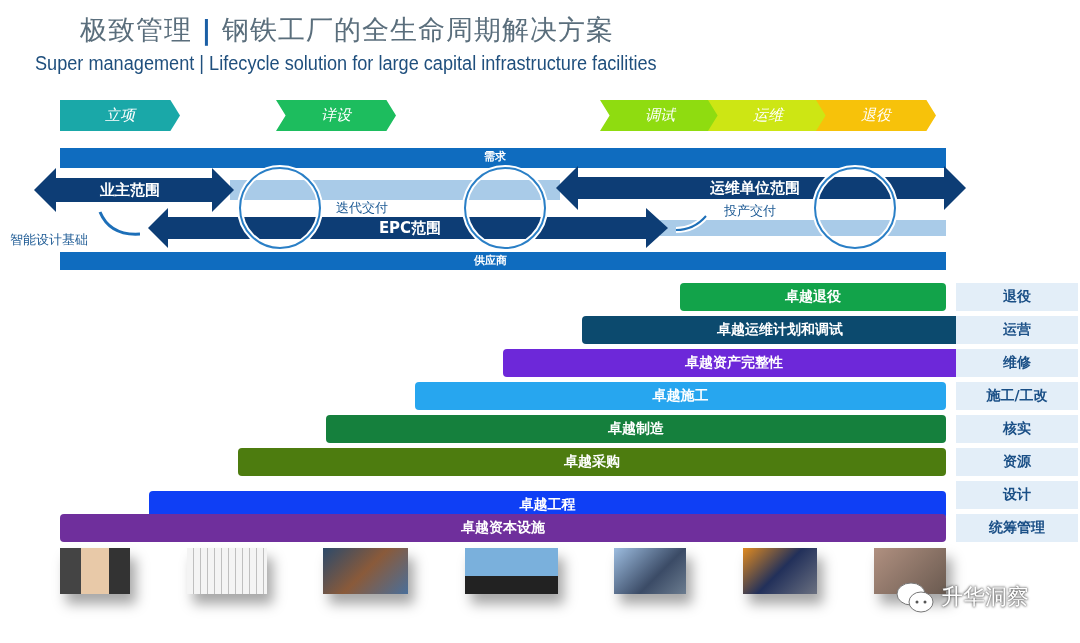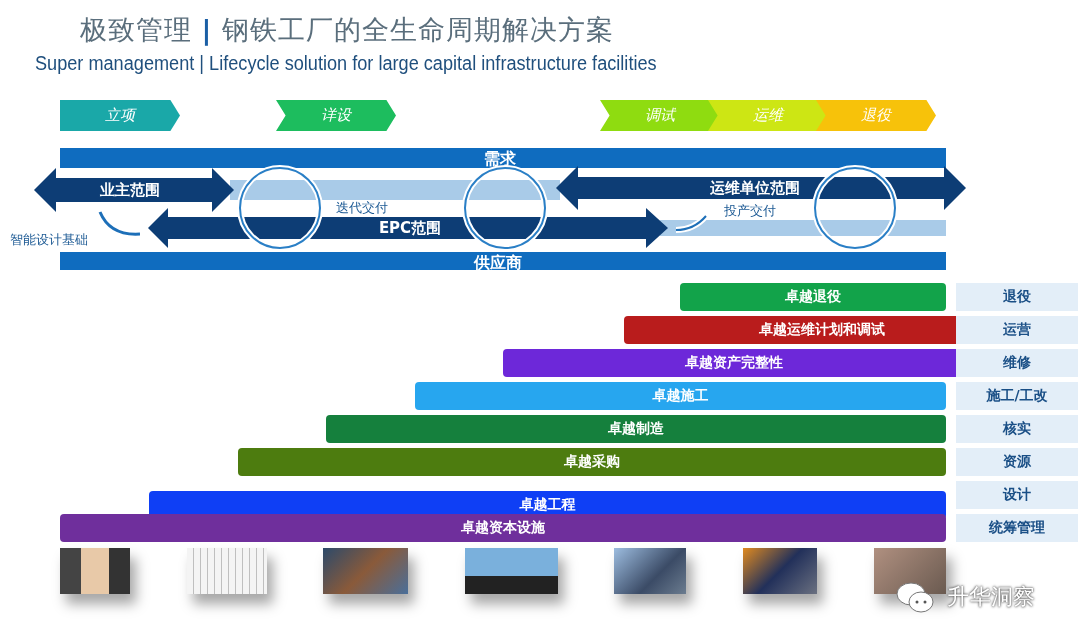--- a/index.html
+++ b/index.html
@@ -16,30 +16,30 @@
            justify-content: center; color: #fff; font-style: italic; font-size: 15px;
            clip-path: polygon(0 0, 92% 0, 100% 50%, 92% 100%, 0 100%, 8% 50%); }
   .phase.first { clip-path: polygon(0 0, 92% 0, 100% 50%, 92% 100%, 0 100%); }
 
   
   .band { position: absolute; background: #0f6cbf; }
   .lband { position: absolute; background: #a9cbe8; }
   .arrowbar { position: absolute; background: #0d3d75; color: #fff; font-weight: bold; font-size: 15px;
               display: flex; align-items: center; justify-content: center; }
   .small-label { position: absolute; font-size: 13px; color: #1d5a94; }
-  .band-text { position: absolute; color: #fff; font-weight: bold; font-size: 16px; }
+  .band-text { position: absolute; color: #fff; font-weight: bold; font-size: 11px; }
 
   
   .tier { position: absolute; height: 28px; border-radius: 4px; color: #fff; font-weight: bold;
           font-size: 14px; display: flex; align-items: center; justify-content: center; }
   .rlabel { position: absolute; left: 956px; width: 122px; height: 28px; background: #e3eef8;
             color: #1a4f86; font-weight: bold; font-size: 14px; display: flex; align-items: center; justify-content: center; }
 
   .photo { position: absolute; top: 548px; height: 46px; box-shadow: 6px 10px 12px rgba(0,0,0,0.35); }
-  .wm { position: absolute; left: 895px; top: 580px; display: flex; align-items: center; gap: 12px;
+  .wm { position: absolute; left: 895px; top: 580px; display: flex; align-items: center; gap: 6px;
         color: #ffffff; font-size: 22px; text-shadow: 0 0 2px #555, 0 0 3px #555; }
 </style>
 </head>
 <body>
 
 <div class="title">
   <span>极致管理</span>
   <span class="bar">|</span>
   <span>钢铁工厂的全生命周期解决方案</span>
 </div>
@@ -93,21 +93,21 @@
 <svg style="position:absolute;left:672px;top:208px" width="44" height="26">
   <path d="M4,22 Q22,22 34,8" fill="none" stroke="#ffffff" stroke-width="6"></path>
   <path d="M4,22 Q22,22 34,8" fill="none" stroke="#1d6fb8" stroke-width="2"></path>
 </svg>
 <svg style="position:absolute;left:96px;top:208px" width="50" height="34">
   <path d="M4,4 Q14,28 44,26" fill="none" stroke="#1d6fb8" stroke-width="3"></path>
 </svg>
 <div class="small-label" style="left:10px;top:231px">智能设计基础</div>
 
 <div class="tier" style="left:680px;top:283px;width:266px;background:#12a34a">卓越退役</div>
-<div class="tier" style="left:624px;top:316px;width:396px;background:#b91c1c">卓越运维计划和调试</div>
+<div class="tier" style="left:582px;top:316px;width:396px;background:#0c4a6e">卓越运维计划和调试</div>
 <div class="tier" style="left:503px;top:349px;width:462px;background:#6d28d9">卓越资产完整性</div>
 <div class="tier" style="left:415px;top:382px;width:531px;background:#27a6ef">卓越施工</div>
 <div class="tier" style="left:326px;top:415px;width:620px;background:#15803d">卓越制造</div>
 <div class="tier" style="left:238px;top:448px;width:708px;background:#4d7c0f">卓越采购</div>
 <div class="tier" style="left:149px;top:491px;width:797px;background:#0f3ff5">卓越工程</div>
 <div class="tier" style="left:60px;top:514px;width:886px;background:#6f2f9c">卓越资本设施</div>
 
 <div class="rlabel" style="top:283px">退役</div>
 <div class="rlabel" style="top:316px">运营</div>
 <div class="rlabel" style="top:349px">维修</div>

